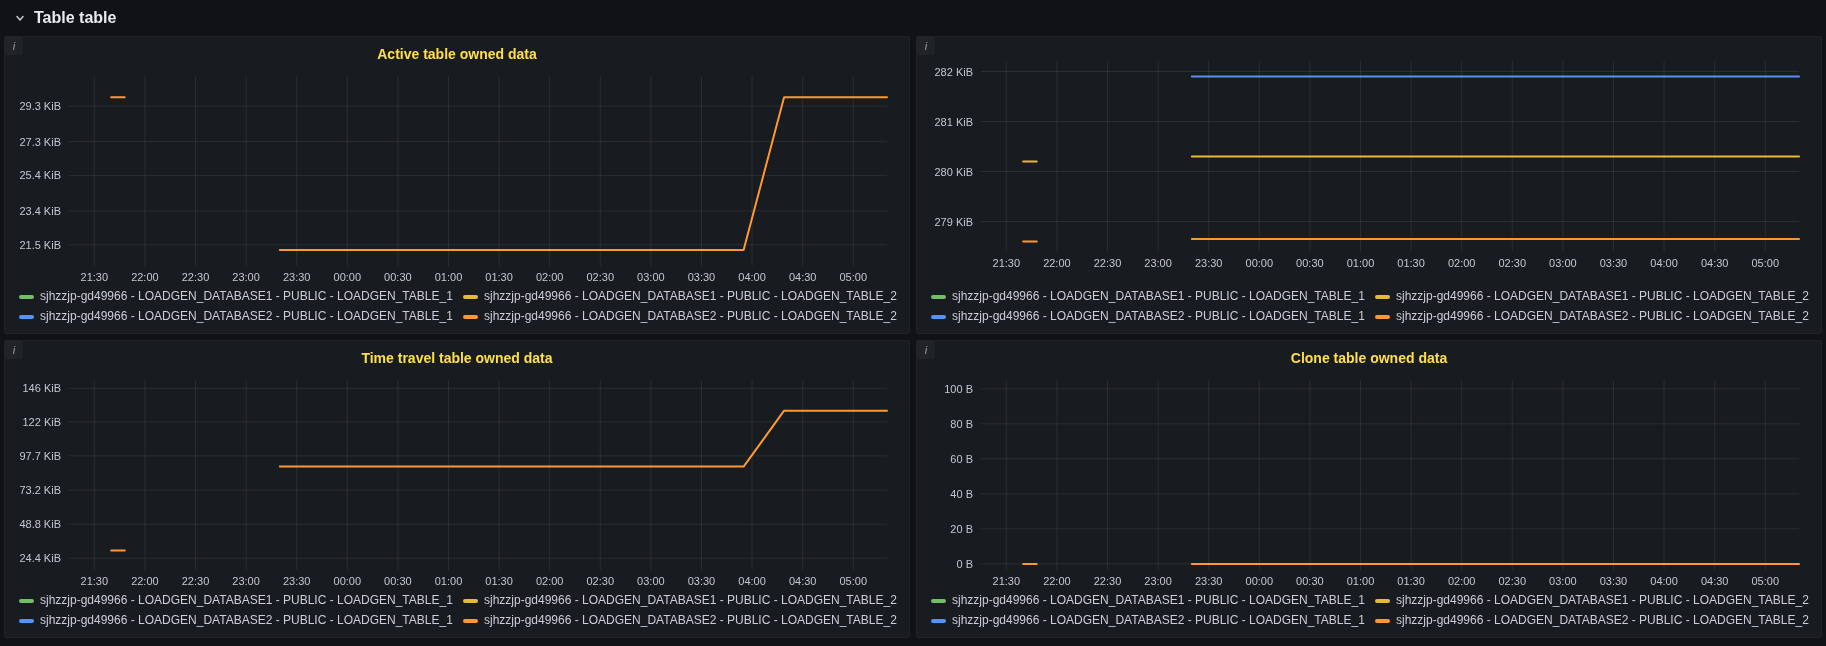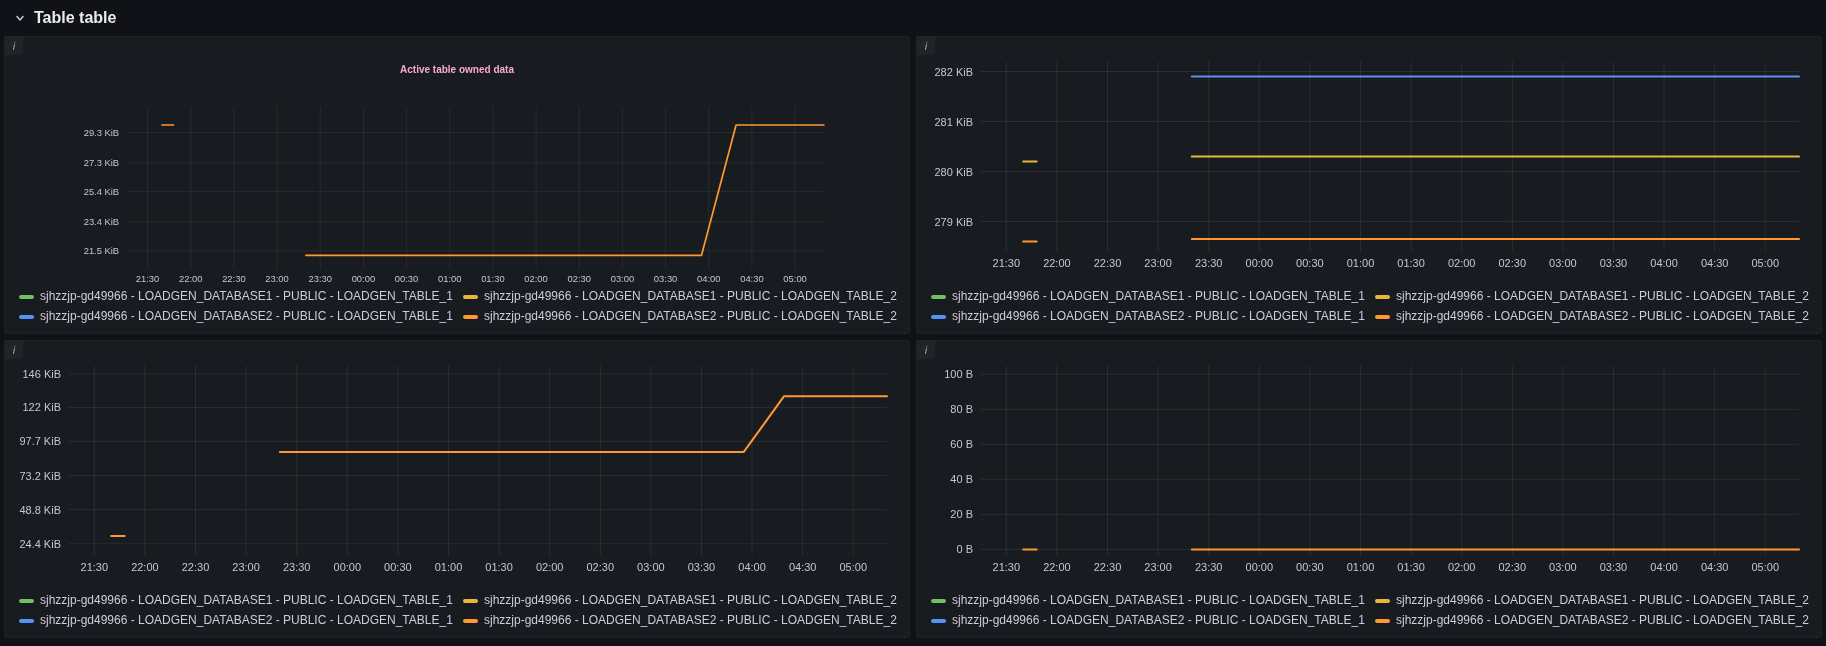--- a/index.html
+++ b/index.html
@@ -19,22 +19,22 @@
   .grid-wrap {
     margin:0 4px; height:602px;
     display:grid; grid-template-columns:1fr 1fr; grid-template-rows:1fr 1fr;
     gap:6px;
   }
   .panel {
     position:relative; background:#181b1f; border:1px solid #202226;
     border-radius:2px; display:flex; flex-direction:column; overflow:hidden;
   }
   .panel-title {
-    margin:16px; text-align:center; font-size:10px; font-weight:600;
-    color:#f9a8d4; padding:7px 0 2px; cursor:pointer; line-height:20px;
+    margin:0; text-align:center; font-size:14px; font-weight:600;
+    color:#fde047; padding:7px 0 2px; cursor:pointer; line-height:20px;
   }
   .panel-info {
     position:absolute; top:0; left:0; width:18px; height:18px;
     display:flex; align-items:center; justify-content:center;
     font-size:11px; font-style:italic; color:#9aa0a6;
     background:rgba(204,204,220,0.05); border-bottom-right-radius:4px;
     cursor:pointer; z-index:2;
   }
   .chart-wrap { flex:1; min-height:0; padding:2px 8px 0 8px; }
   svg.chart { width:100%; height:100%; display:block; }
@@ -204,20 +204,21 @@
           <span class="legend-label">sjhzzjp-gd49966 - LOADGEN_DATABASE2 - PUBLIC - LOADGEN_TABLE_1</span>
         </div>
         <div class="legend-item">
           <span class="swatch" style="background: rgb(255, 152, 48);"></span>
           <span class="legend-label">sjhzzjp-gd49966 - LOADGEN_DATABASE2 - PUBLIC - LOADGEN_TABLE_2</span>
         </div>
       </div>
     </section>
     <section class="panel">
       <div class="panel-info">i</div>
+      <h2 class="panel-title">Time travel table owned data</h2>
       <div class="chart-wrap">
         <svg class="chart" viewBox="0 0 888 218">
           <line x1="56" y1="186.26470588235293" x2="874" y2="186.26470588235293" class="grid"></line>
           <text x="48" y="190.26470588235293" text-anchor="end" class="tick">24.4 KiB</text>
           <line x1="56" y1="152.17647058823528" x2="874" y2="152.17647058823528" class="grid"></line>
           <text x="48" y="156.17647058823528" text-anchor="end" class="tick">48.8 KiB</text>
           <line x1="56" y1="118.08823529411764" x2="874" y2="118.08823529411764" class="grid"></line>
           <text x="48" y="122.08823529411764" text-anchor="end" class="tick">73.2 KiB</text>
           <line x1="56" y1="83.86029411764706" x2="874" y2="83.86029411764706" class="grid"></line>
           <text x="48" y="87.86029411764706" text-anchor="end" class="tick">97.7 KiB</text>
@@ -275,20 +276,21 @@
           <span class="legend-label">sjhzzjp-gd49966 - LOADGEN_DATABASE2 - PUBLIC - LOADGEN_TABLE_1</span>
         </div>
         <div class="legend-item">
           <span class="swatch" style="background: rgb(255, 152, 48);"></span>
           <span class="legend-label">sjhzzjp-gd49966 - LOADGEN_DATABASE2 - PUBLIC - LOADGEN_TABLE_2</span>
         </div>
       </div>
     </section>
     <section class="panel">
       <div class="panel-info">i</div>
+      <h2 class="panel-title">Clone table owned data</h2>
       <div class="chart-wrap">
         <svg class="chart" viewBox="0 0 888 218">
           <line x1="56" y1="191.8709677419355" x2="874" y2="191.8709677419355" class="grid"></line>
           <text x="48" y="195.8709677419355" text-anchor="end" class="tick">0 B</text>
           <line x1="56" y1="156.84792626728108" x2="874" y2="156.84792626728108" class="grid"></line>
           <text x="48" y="160.84792626728108" text-anchor="end" class="tick">20 B</text>
           <line x1="56" y1="121.82488479262675" x2="874" y2="121.82488479262675" class="grid"></line>
           <text x="48" y="125.82488479262675" text-anchor="end" class="tick">40 B</text>
           <line x1="56" y1="86.80184331797234" x2="874" y2="86.80184331797234" class="grid"></line>
           <text x="48" y="90.80184331797234" text-anchor="end" class="tick">60 B</text>

